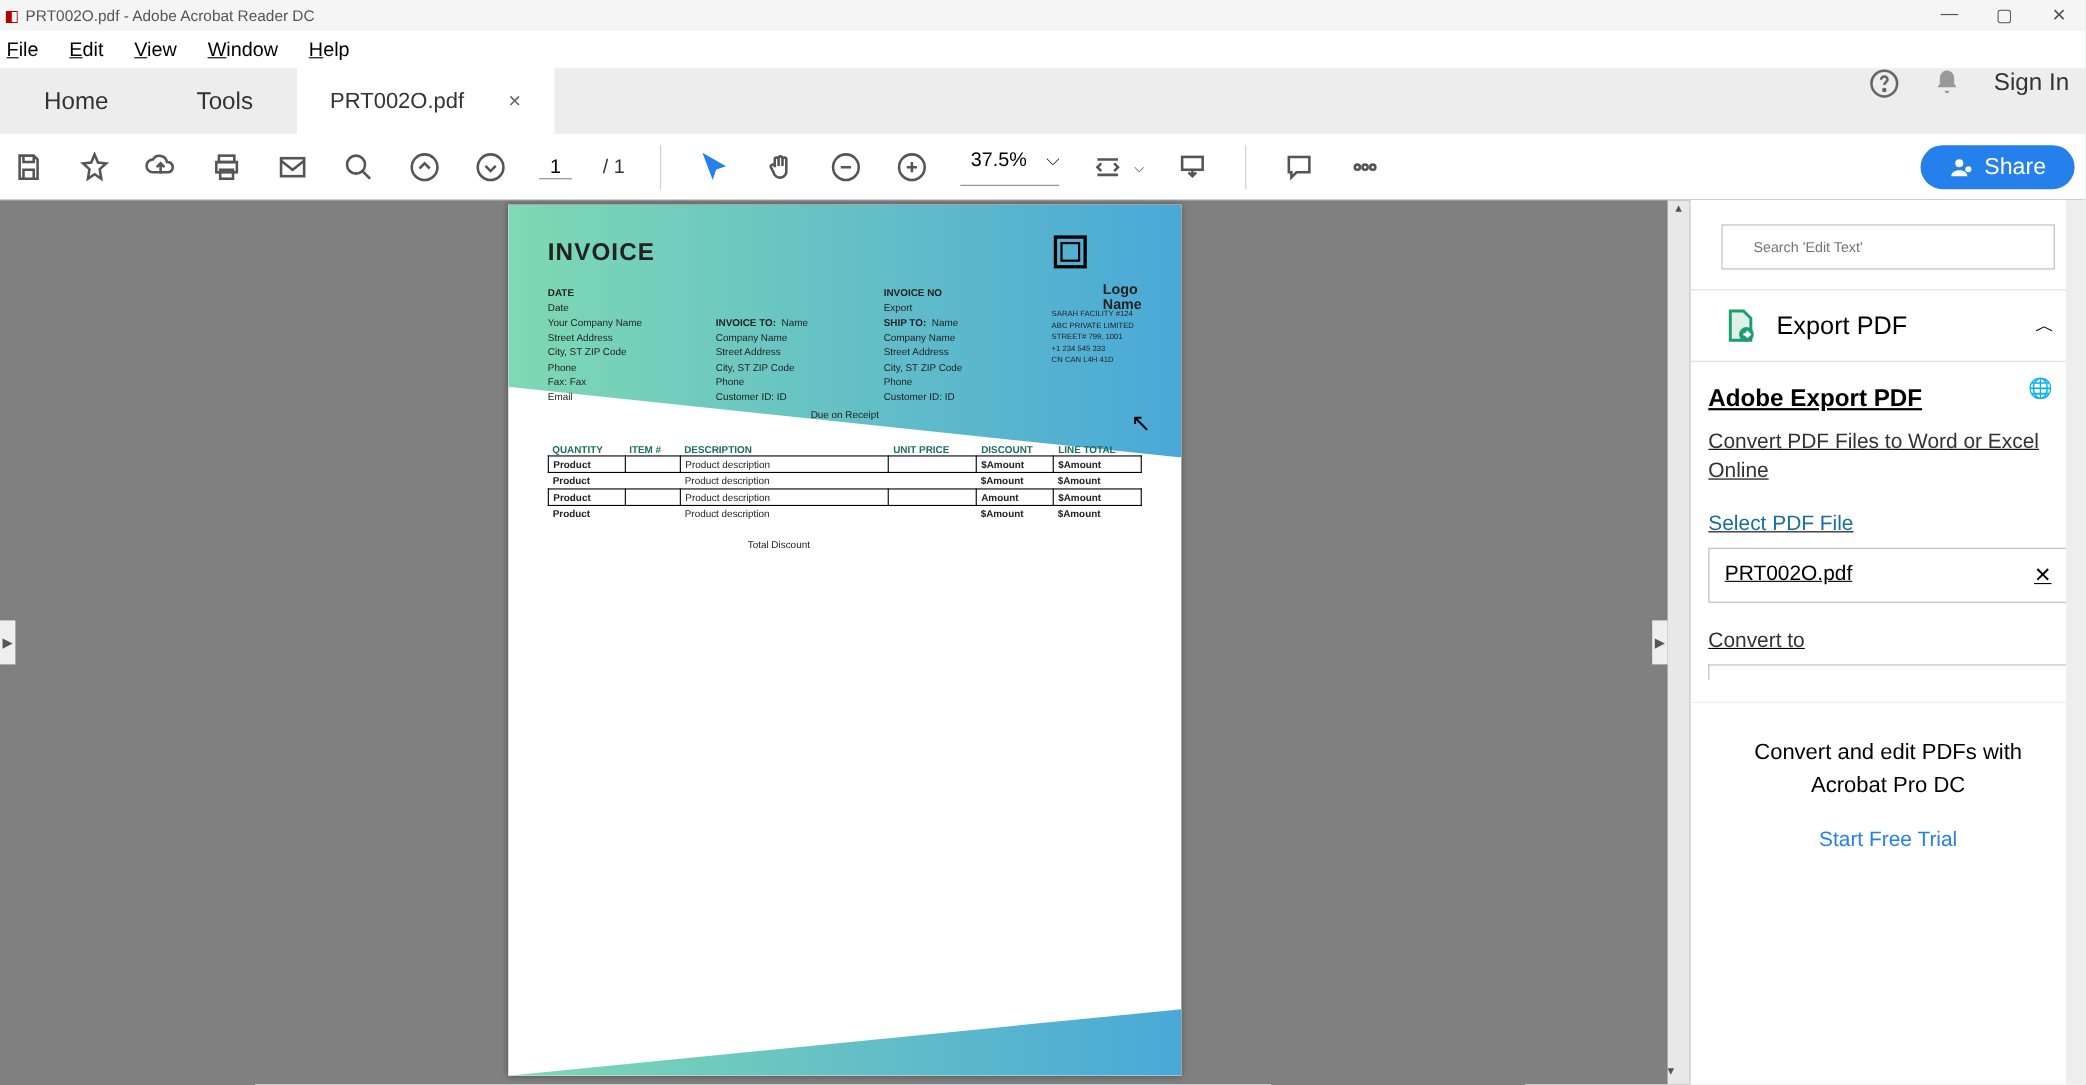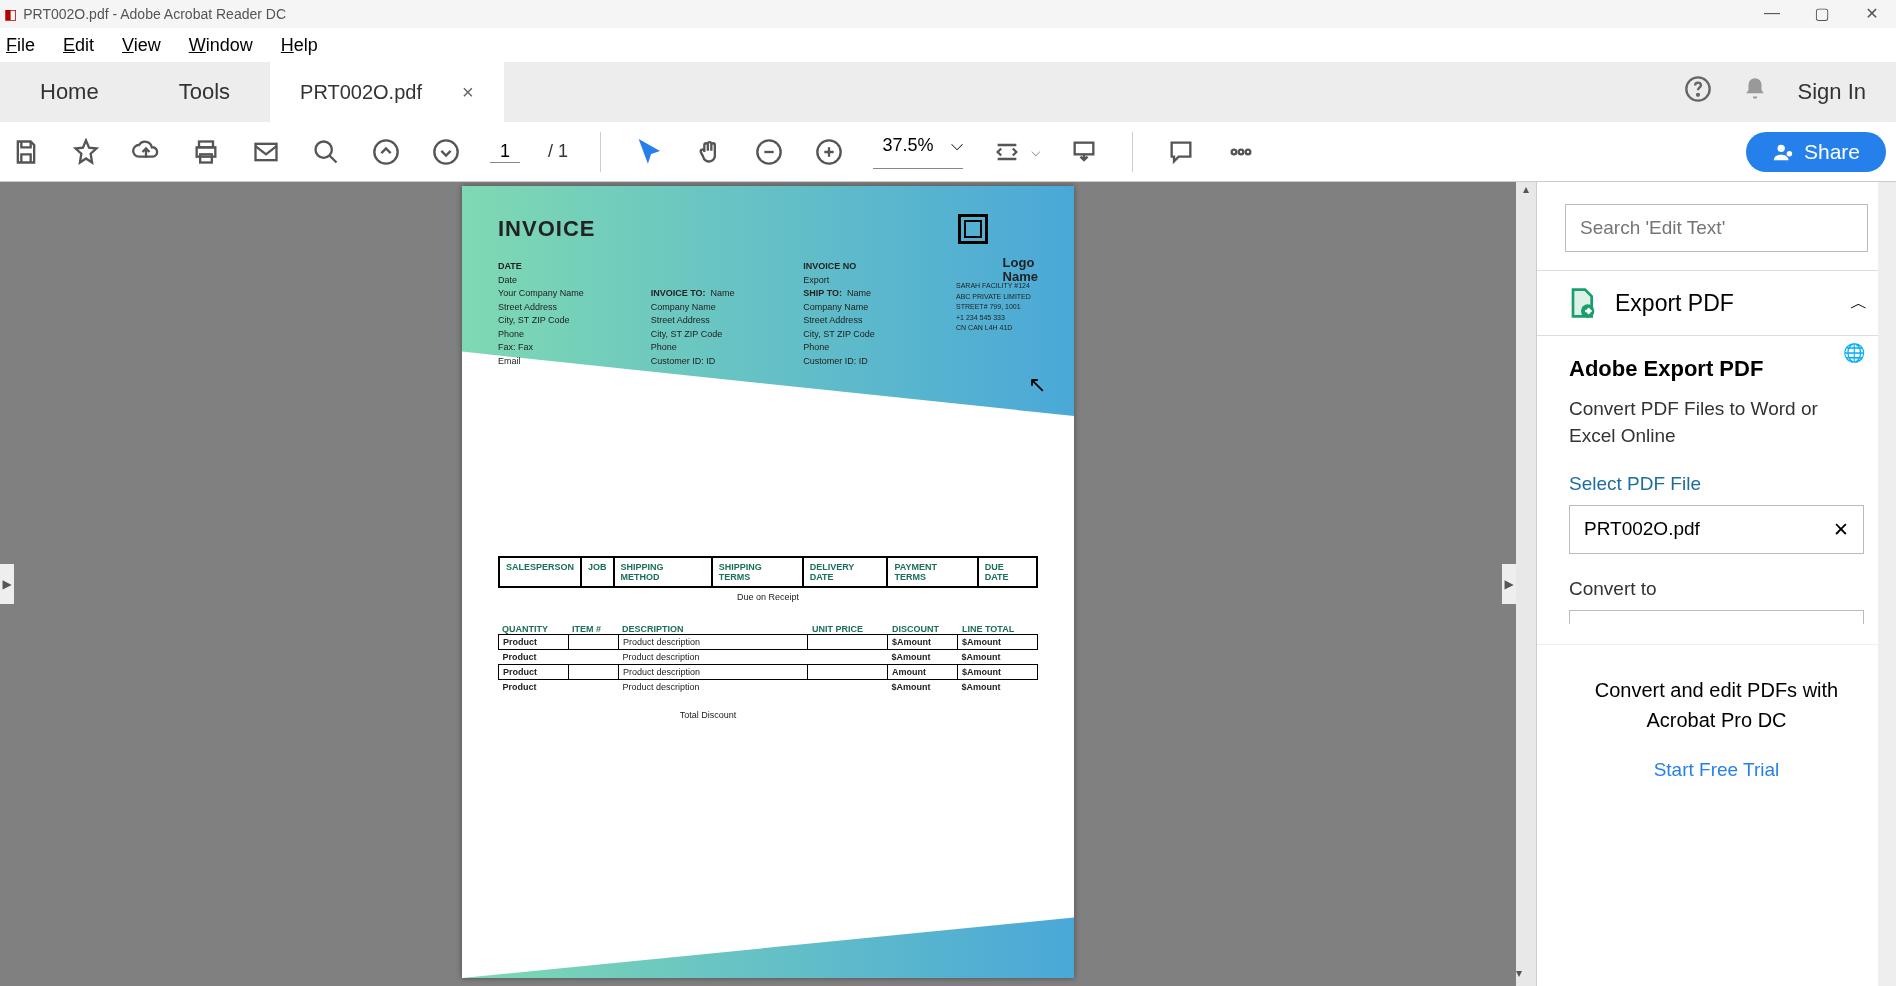--- a/index.html
+++ b/index.html
@@ -16,21 +16,21 @@
 .menubar { height:34px; display:flex; align-items:center; background:#fff; gap:28px; padding:0 6px; }
 .menuitem { font-size:18px; color:#000; }
 .menuitem span.ul { text-decoration:underline; }
 
 
 .tabsrow { height:60px; display:flex; align-items:stretch; background:#ededed; }
 .tabhome,.tabtools { padding:0 40px; display:flex; align-items:center; font-size:22px; color:#333; }
 .filetab { background:#fff; display:flex; align-items:center; padding:0 30px; gap:40px; font-size:20px; color:#333; }
 .filetab .close { font-size:20px; color:#666; }
 .tabsrow-spacer { flex:1; }
-.tabsrow-right { display:flex; align-items:center; gap:30px; padding-right:30px; }
+.tabsrow-right { display:flex; align-items:flex-start; gap:30px; padding-right:15px; }
 .help-circle,.bell-icon { font-size:24px; color:#666; }
 .signin { font-size:22px; color:#333; }
 
 
 .toolbar { height:60px; background:#fff; border-bottom:1px solid #ccc; display:flex; align-items:center; padding:0 10px; gap:28px; }
 .tool-ico { width:32px; height:32px; color:#555; display:flex; align-items:center; justify-content:center; }
 .tool-ico svg { width:28px; height:28px; fill:none; stroke:#555; stroke-width:2; }
 .tool-ico.on svg { fill:#2680eb; stroke:#2680eb; }
 .tool-sep { width:1px; height:40px; background:#ccc; margin:0 4px; }
 .page-input { width:30px; text-align:center; border:none; border-bottom:1px solid #888; font-size:18px; }
@@ -80,26 +80,26 @@
 .totals .lbls .b { font-weight:700; }
 .totals .boxes { display:flex; flex-direction:column; }
 .totals .boxes div { width:110px; height:16px; border:1px solid #000; margin-bottom:-1px; }
 .total-disc { text-align:center; font-size:9px; margin-top:16px; margin-right:120px; }
 
 .cursor { position:absolute; font-size:22px; color:#000; pointer-events:none; }
 
 
 .rpane { width:360px; background:#fff; border-left:1px solid #ccc; display:flex; flex-direction:column; position:relative; }
 .rpane-scroll { position:absolute; right:0; top:0; width:18px; height:100%; background:#eee; }
-.search-box { margin:22px 28px 18px 28px; border:1px solid #bbb; padding:12px 14px; font-size:19px; color:#404040; }
+.search-box { margin:22px 28px 18px 28px; border:1px solid #bbb; padding:12px 28px; font-size:13px; color:#404040; }
 .export-hdr { display:flex; align-items:center; padding:16px 28px; border-top:1px solid #ddd; border-bottom:1px solid #ddd; gap:18px; }
 .export-hdr .eicon { width:32px; height:32px; }
 .export-hdr .etitle { font-size:23px; flex:1; }
 .export-hdr .caret { font-size:18px; }
-.export-body { padding:20px 32px; }
+.export-body { padding:20px 16px;text-decoration:underline; }
 .export-body h3 { font-size:22px; font-weight:600; margin-bottom:14px; }
 .export-body p { font-size:19px; color:#333; line-height:1.4; margin-bottom:24px; }
 .export-body .lbl { font-size:19px; color:#1a6e9e; margin-bottom:10px; }
 .file-chip { border:1px solid #bbb; padding:12px 14px; display:flex; justify-content:space-between; font-size:19px; margin-bottom:24px; }
 .promo { padding:30px 24px 24px 24px; text-align:center; border-top:1px solid #eee; }
 .promo h4 { font-size:20px; font-weight:500; line-height:1.5; margin-bottom:24px; }
 .promo a { font-size:19px; color:#2680eb;margin-top:22px; }
 .mini-ico { position:absolute; right:30px; top:160px; font-size:18px; color:#888; }
 </style>
 </head>
@@ -316,33 +316,20 @@
             <div>&nbsp;</div>
               <div>&nbsp;</div>
             <div>SARAH FACILITY #124</div>
             <div>ABC PRIVATE LIMITED</div>
             <div>STREET# 799, 1001</div>
             <div>+1 234 545 333</div>
             <div>CN  CAN  L4H 41D</div>
           </div>
         </div>
 
-        <table class="order-table">
-          <tbody>
-              <tr>
-            <th>SALESPERSON</th>
-            <th>JOB</th>
-            <th>SHIPPING METHOD</th>
-            <th>SHIPPING TERMS</th>
-            <th>DELIVERY DATE</th>
-            <th>PAYMENT TERMS</th>
-            <th>DUE DATE</th>
-          </tr>
-        </tbody>
-          </table>
         <div class="due-on"><span>Due on Receipt</span></div>
 
         <div class="item-header">
           <div class="c-qty">QUANTITY</div>
           <div class="c-item">ITEM #</div>
           <div class="c-desc">DESCRIPTION</div>
           <div class="c-up">UNIT PRICE</div>
           <div class="c-disc">DISCOUNT</div>
           <div class="c-lt">LINE TOTAL</div>
         </div>

